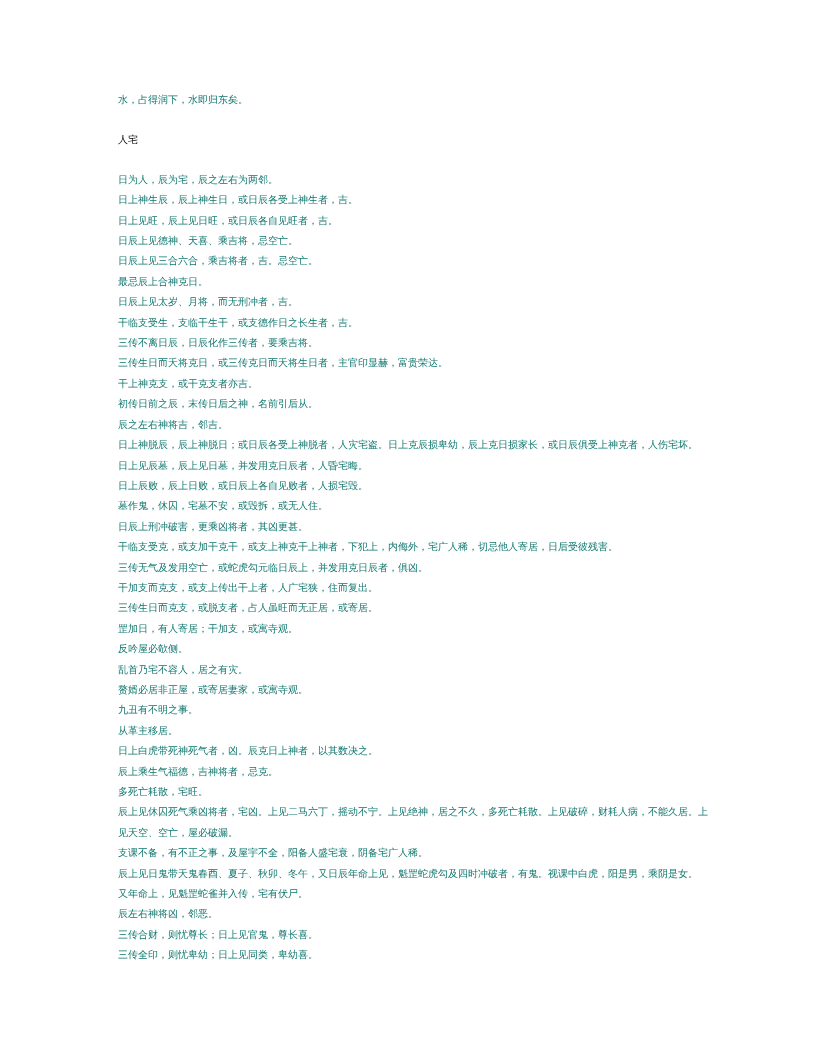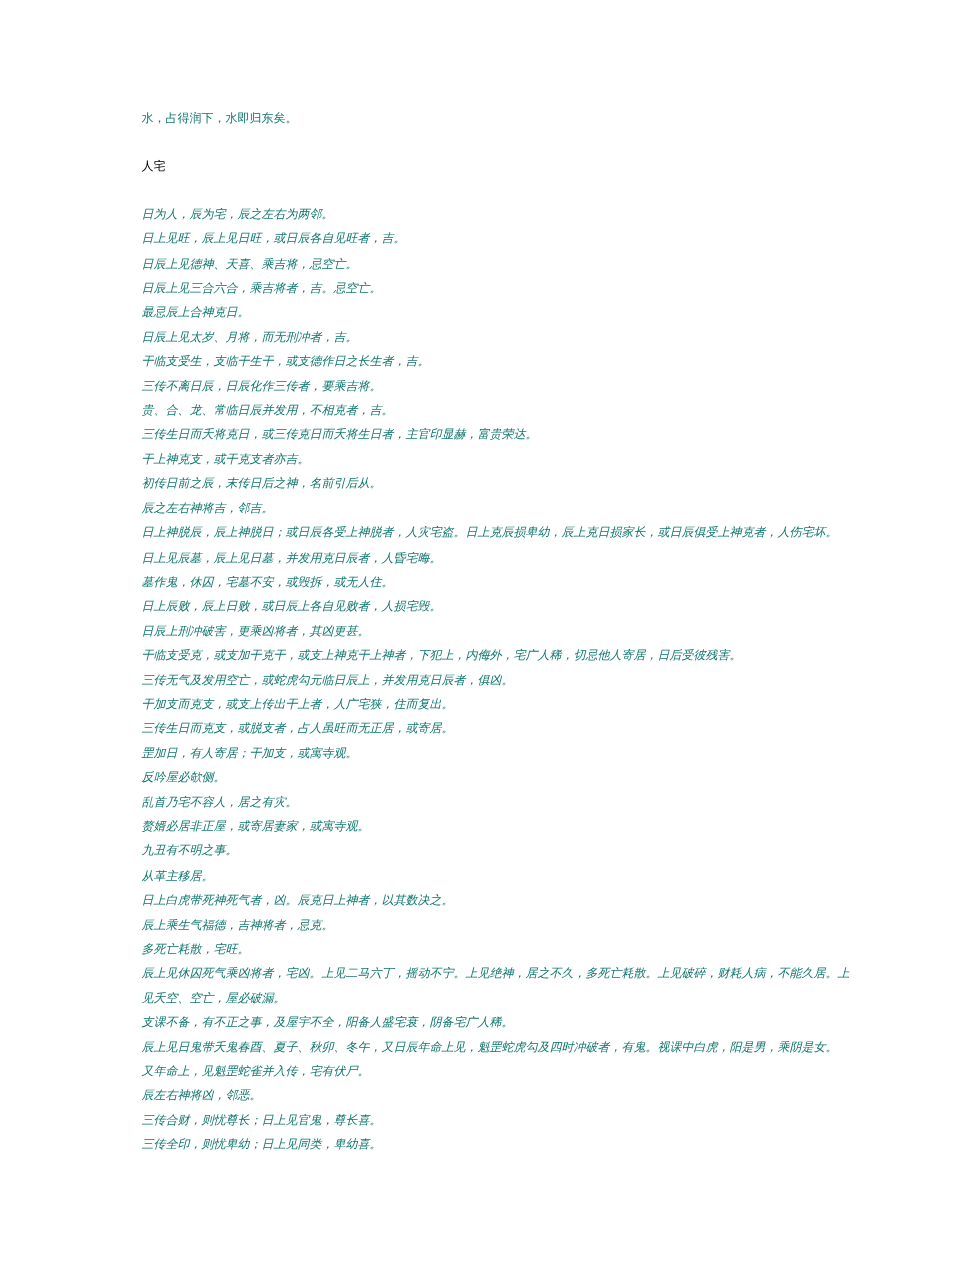--- a/index.html
+++ b/index.html
@@ -39,55 +39,54 @@
     height: 19px;
   }
   .heading {
     font-size: 10px;
     line-height: 20.4px;
     color: #000000;
     margin: 0;
   }
   .body-block .para {
     white-space: normal;
-    font-style: italic;
   }
 </style>
 </head>
 <body>
 
 <div class="page">
   <div class="content">
 
     <p class="para">水，占得润下，水即归东矣。</p>
 
     <div class="spacer-lg"></div>
 
     <p class="heading">人宅</p>
 
     <div class="spacer-md"></div>
 
     <div class="body-block">
       <p class="para">日为人，辰为宅，辰之左右为两邻。</p>
+      <p class="para">日上神生辰，辰上神生日，或日辰各受上神生者，吉。</p>
       <p class="para">日上见旺，辰上见日旺，或日辰各自见旺者，吉。</p>
       <p class="para">日辰上见德神、天喜、乘吉将，忌空亡。</p>
       <p class="para">日辰上见三合六合，乘吉将者，吉。忌空亡。</p>
       <p class="para">最忌辰上合神克日。</p>
       <p class="para">日辰上见太岁、月将，而无刑冲者，吉。</p>
       <p class="para">干临支受生，支临干生干，或支德作日之长生者，吉。</p>
       <p class="para">三传不离日辰，日辰化作三传者，要乘吉将。</p>
-      <p class="para">贵、合、龙、常临日辰并发用，不相克者，吉。</p>
       <p class="para">三传生日而夭将克日，或三传克日而夭将生日者，主官印显赫，富贵荣达。</p>
       <p class="para">干上神克支，或干克支者亦吉。</p>
       <p class="para">初传日前之辰，末传日后之神，名前引后从。</p>
       <p class="para">辰之左右神将吉，邻吉。</p>
       <p class="para">日上神脱辰，辰上神脱日；或日辰各受上神脱者，人灾宅盗。日上克辰损卑幼，辰上克日损家长，或日辰俱受上神克者，人伤宅坏。</p>
       <p class="para">日上见辰墓，辰上见日墓，并发用克日辰者，人昏宅晦。</p>
+      <p class="para">日上辰败，辰上日败，或日辰上各自见败者，人损宅毁。</p>
       <p class="para">墓作鬼，休囚，宅墓不安，或毁拆，或无人住。</p>
-      <p class="para">日上辰败，辰上日败，或日辰上各自见败者，人损宅毁。</p>
       <p class="para">日辰上刑冲破害，更乘凶将者，其凶更甚。</p>
       <p class="para">干临支受克，或支加干克干，或支上神克干上神者，下犯上，内侮外，宅广人稀，切忌他人寄居，日后受彼残害。</p>
       <p class="para">三传无气及发用空亡，或蛇虎勾元临日辰上，并发用克日辰者，俱凶。</p>
       <p class="para">干加支而克支，或支上传出干上者，人广宅狭，住而复出。</p>
       <p class="para">三传生日而克支，或脱支者，占人虽旺而无正居，或寄居。</p>
       <p class="para">罡加日，有人寄居；干加支，或寓寺观。</p>
       <p class="para">反吟屋必欹侧。</p>
       <p class="para">乱首乃宅不容人，居之有灾。</p>
       <p class="para">赘婿必居非正屋，或寄居妻家，或寓寺观。</p>
       <p class="para">九丑有不明之事。</p>

